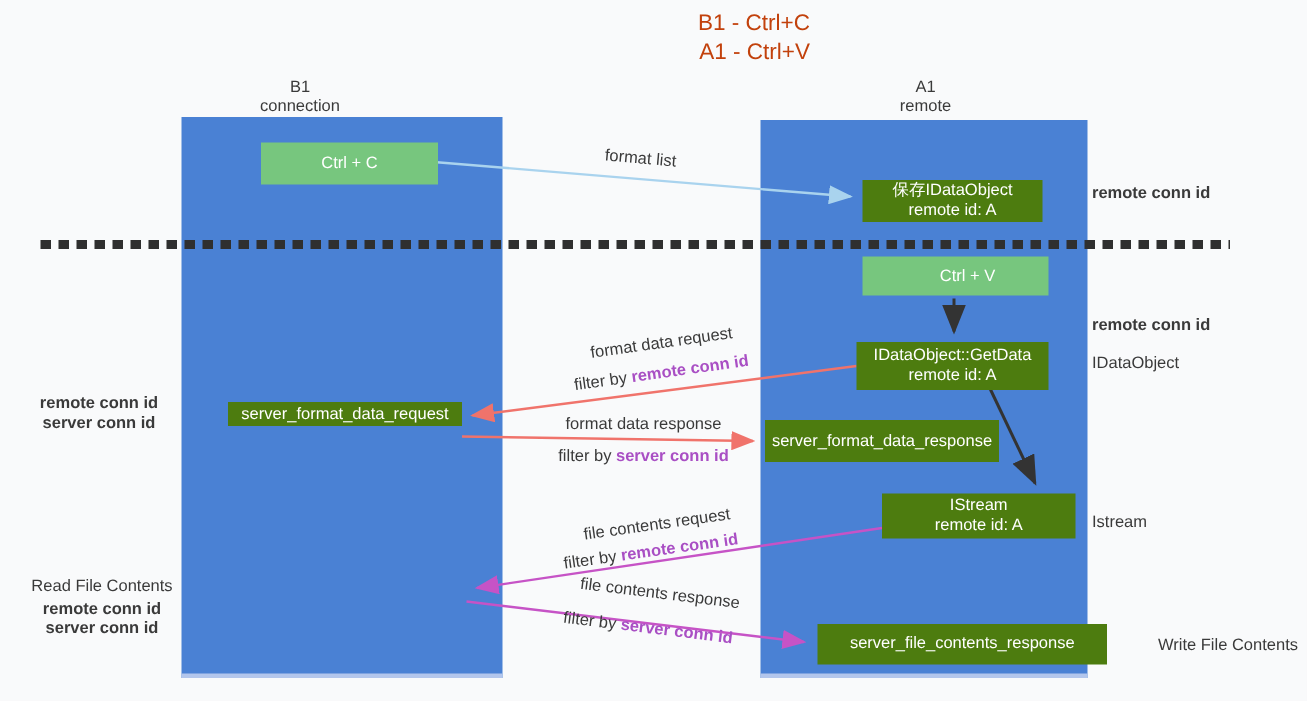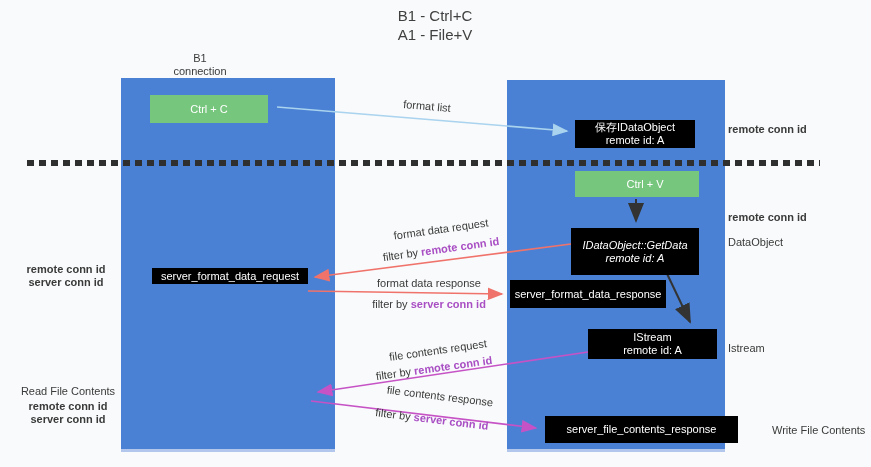--- a/index.html
+++ b/index.html
@@ -7,39 +7,39 @@
   body { font-family: "Liberation Sans", sans-serif; }
   #canvas {
     position: relative;
     width: 871px; height: 467px;
     background: #f9fafb;
     overflow: hidden;
   }
   .abs { position: absolute; }
   #title {
     left: 330px; top: 6px; width: 210px;
-    text-align: center; color: #404040;
+    text-align: right; color: #c2410c;
     font-size: 15px; line-height: 19px;
   }
   .lane-header {
     text-align: center; font-size: 11px; line-height: 13px; color: #3a3a3a;
   }
   .lane {
     background: #4a81d4;
     border-bottom: 3px solid #b3c6ec;
   }
   #arrow-layer { left: 0; top: 0; width: 871px; height: 467px; pointer-events: none; }
   .node {
     display: flex; flex-direction: column;
     align-items: center; justify-content: center;
     color: #ffffff; font-size: 11px; line-height: 13px;
     text-align: center; white-space: nowrap;
   }
   .green  { background: #77c67e; }
-  .orange { background: #000000; }
+  .orange { background: #4d7c0f; }
   .edge-label {
     white-space: nowrap; font-size: 11px; color: #3a3a3a;
     transform-origin: center;
   }
   .rot-up   { transform: translate(-50%,-50%) rotate(-8deg); }
   .rot-down { transform: translate(-50%,-50%) rotate(7deg); }
   .rot-slight { transform: translate(-50%,-50%) rotate(5deg); }
   .rot-none { transform: translate(-50%,-50%); }
   .purple { color: #a94fc4; font-weight: bold; }
   .greentxt { color: #5fbe6a; font-weight: bold; }
@@ -47,26 +47,30 @@
   .side-label.bold { font-weight: bold; }
   .left-note { text-align: center; line-height: 13px; }
 </style>
 </head>
 <body>
 
 <div id="canvas">
 
   <div class="abs" id="title">
     <div>B1 - Ctrl+C</div>
-    <div>A1 - File+V</div>
+    <div>A1 - Ctrl+V</div>
   </div>
 
   <div class="abs lane-header" style="left:140px; top:52px; width:120px;">
     <div>B1</div>
     <div>connection</div>
+  </div>
+  <div class="abs lane-header" style="left:557px; top:52px; width:120px;">
+    <div>A1</div>
+    <div>remote</div>
   </div>
 
   <div class="abs lane" style="left:121px; top:78px; width:214px; height:374px;"></div>
   <div class="abs lane" style="left:507px; top:80px; width:218px; height:372px;"></div>
 
   <svg id="arrow-layer" class="abs" viewBox="0 0 871 467">
     <defs>
       <marker id="m-blue" markerWidth="10" markerHeight="8" refX="9" refY="4" orient="auto">
         <path d="M0,0 L10,4 L0,8 z" fill="#a9d3ee"></path>
       </marker>
@@ -85,34 +89,34 @@
 
     <line x1="277" y1="107" x2="567" y2="131" stroke="#a9d3ee" stroke-width="1.6" marker-end="url(#m-blue)"></line>
     <line x1="636" y1="199" x2="636" y2="221" stroke="#333333" stroke-width="2" marker-end="url(#m-black)"></line>
     <line x1="571" y1="244" x2="315" y2="277" stroke="#f0736b" stroke-width="1.6" marker-end="url(#m-salmon)"></line>
     <line x1="308" y1="291" x2="502" y2="294" stroke="#f0736b" stroke-width="1.6" marker-end="url(#m-salmon)"></line>
     <line x1="660" y1="259" x2="690" y2="322" stroke="#333333" stroke-width="2" marker-end="url(#m-black)"></line>
     <line x1="588" y1="352" x2="318" y2="392" stroke="#c653c6" stroke-width="1.6" marker-end="url(#m-magenta)"></line>
     <line x1="311" y1="401" x2="536" y2="428" stroke="#c653c6" stroke-width="1.6" marker-end="url(#m-magenta)"></line>
   </svg>
 
-  <div class="abs node green" style="left:150px; top:95px; width:118px; height:28px;">
+  <div class="abs node green" style="left:174px; top:95px; width:118px; height:28px;">
     <div>Ctrl + C</div>
   </div>
 
   <div class="abs node orange" style="left:575px; top:120px; width:120px; height:28px;">
     <div>保存IDataObject</div>
     <div>remote id: A</div>
   </div>
 
   <div class="abs node green" style="left:575px; top:171px; width:124px; height:26px;padding-left:16px;">
     <div>Ctrl + V</div>
   </div>
 
-  <div class="abs node orange" style="left:571px; top:228px; width:128px; height:47px;font-style:italic;">
+  <div class="abs node orange" style="left:571px; top:228px; width:128px; height:32px;">
     <div>IDataObject::GetData</div>
     <div>remote id: A</div>
   </div>
 
   <div class="abs node orange" style="left:152px; top:268px; width:156px; height:16px;">
     <div>server_format_data_request</div>
   </div>
 
   <div class="abs node orange" style="left:510px; top:280px; width:156px; height:28px;">
     <div>server_format_data_response</div>
@@ -145,21 +149,21 @@
     <span>filter by </span><span class="purple">remote conn id</span>
   </div>
 
   <div class="abs edge-label rot-down" style="left:440px; top:396px;">file contents response</div>
   <div class="abs edge-label rot-down" style="left:432px; top:419px;">
     <span>filter by </span><span class="purple">server conn id</span>
   </div>
 
   <div class="abs side-label bold purple" style="left:728px; top:123px;">remote conn id</div>
   <div class="abs side-label bold purple" style="left:728px; top:211px;">remote conn id</div>
-  <div class="abs side-label" style="left:728px; top:236px;">DataObject</div>
+  <div class="abs side-label" style="left:728px; top:236px;">IDataObject</div>
   <div class="abs side-label" style="left:728px; top:342px;">Istream</div>
   <div class="abs side-label" style="left:772px; top:424px;">Write File Contents</div>
 
   <div class="abs left-note" style="left:20px; top:263px; width:92px;">
     <div class="side-label bold purple">remote conn id</div>
     <div class="side-label bold greentxt">server conn id</div>
   </div>
 
   <div class="abs side-label left-note" style="left:16px; top:385px; width:104px;">Read File Contents</div>
   <div class="abs left-note" style="left:20px; top:400px; width:96px;">

